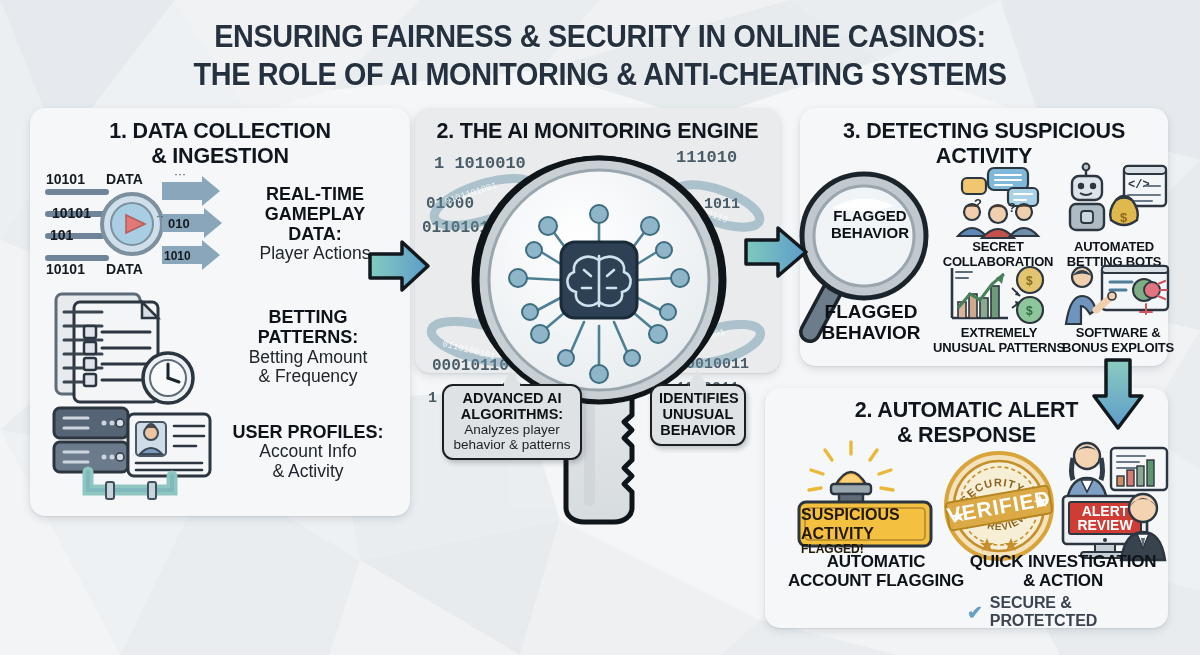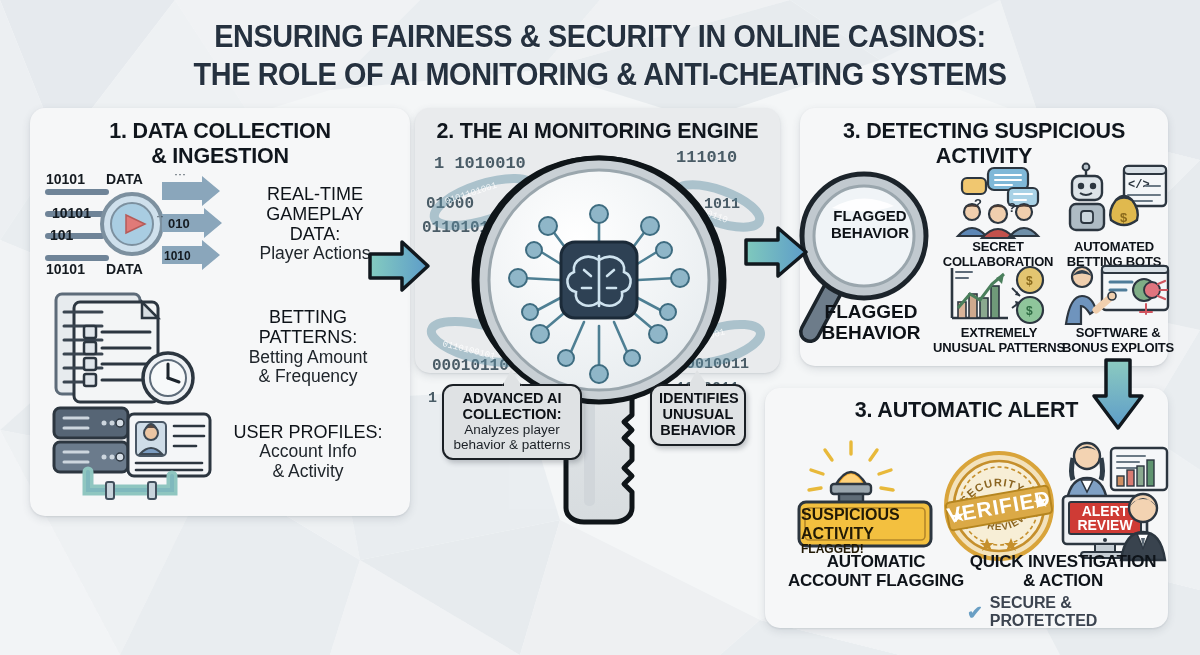--- a/index.html
+++ b/index.html
@@ -40,21 +40,21 @@
     color: #10161d;
     line-height: 1.14;
     letter-spacing: -0.2px;
   }
 
   
   #panel1 { left: 30px; top: 108px; width: 380px; height: 408px; }
   #p1head { font-size: 21.5px; margin-top: 11px; }
   .p1row { position: absolute; display: flex; align-items: center; }
   .p1text { text-align: center; line-height: 1.12; }
-  .p1t-b { font-weight: 400; font-size: 18px; color: #0e1319; }
+  .p1t-b { font-weight: 700; font-size: 18px; color: #0e1319; }
   .p1t-n { font-weight: 400; font-size: 17.5px; color: #20262c; }
 
   
   #panel2 { left: 415px; top: 108px; width: 365px; height: 265px; }
   #p2head { font-size: 21.5px; margin-top: 11px; }
 
   .callout {
     position: absolute;
     background: #dfe2e4;
     border: 2.5px solid #1a1f24;
@@ -369,21 +369,21 @@
       <path d="M181 130 C 194 122 208 130 206 142 C 216 146 214 160 204 162 C 206 174 192 180 181 172"></path>
       <path d="M166 140 L173 146"></path>
         <path d="M196 140 L189 146"></path>
       <path d="M164 158 L173 158"></path>
         <path d="M198 158 L189 158"></path>
     </g>
   </svg>
 
   <div class="callout" style="left:428px; top:384px; width:140px;margin-left:14px;">
     <div class="cb">ADVANCED AI</div>
-    <div class="cb">COLLECTION:</div>
+    <div class="cb">ALGORITHMS:</div>
     <div class="cn">Analyzes player</div>
     <div class="cn">behavior &amp; patterns</div>
     <div class="callout-tail" style="left:58px; top:-16px;"></div>
   </div>
 
   <div class="callout" style="left:650px; top:384px; width:96px;">
     <div class="cb">IDENTIFIES</div>
     <div class="cb">UNUSUAL</div>
     <div class="cb">BEHAVIOR</div>
     <div class="callout-tail" style="left:36px; top:-16px;"></div>
@@ -529,21 +529,22 @@
       <circle cx="46" cy="32" r="4" fill="#f0cfae" stroke="#2c3640" stroke-width="1.6"></circle>
     </svg>
     <div class="p3cap" style="left:258px; top:218px; width:120px;">
       <div>SOFTWARE &amp;</div>
       <div>BONUS EXPLOITS</div>
     </div>
   </div>
 
   <div class="panel" id="panel4">
     <div class="phead" id="p4head">
-      <div>3. AUTOMATIC ALERT</div>
+      <div>2. AUTOMATIC ALERT</div>
+      <div>&amp; RESPONSE</div>
     </div>
 
     <svg style="position:absolute; left:26px; top:52px;" width="148" height="106" viewBox="0 0 148 106">
       <g stroke="#e8b93a" stroke-width="3.4" stroke-linecap="round">
         <line x1="60" y1="2" x2="60" y2="14"></line>
         <line x1="34" y1="10" x2="41" y2="20"></line>
           <line x1="86" y1="10" x2="79" y2="20"></line>
         <line x1="20" y1="30" x2="32" y2="34"></line>
           <line x1="100" y1="30" x2="88" y2="34"></line>
         <line x1="18" y1="50" x2="30" y2="48"></line>

